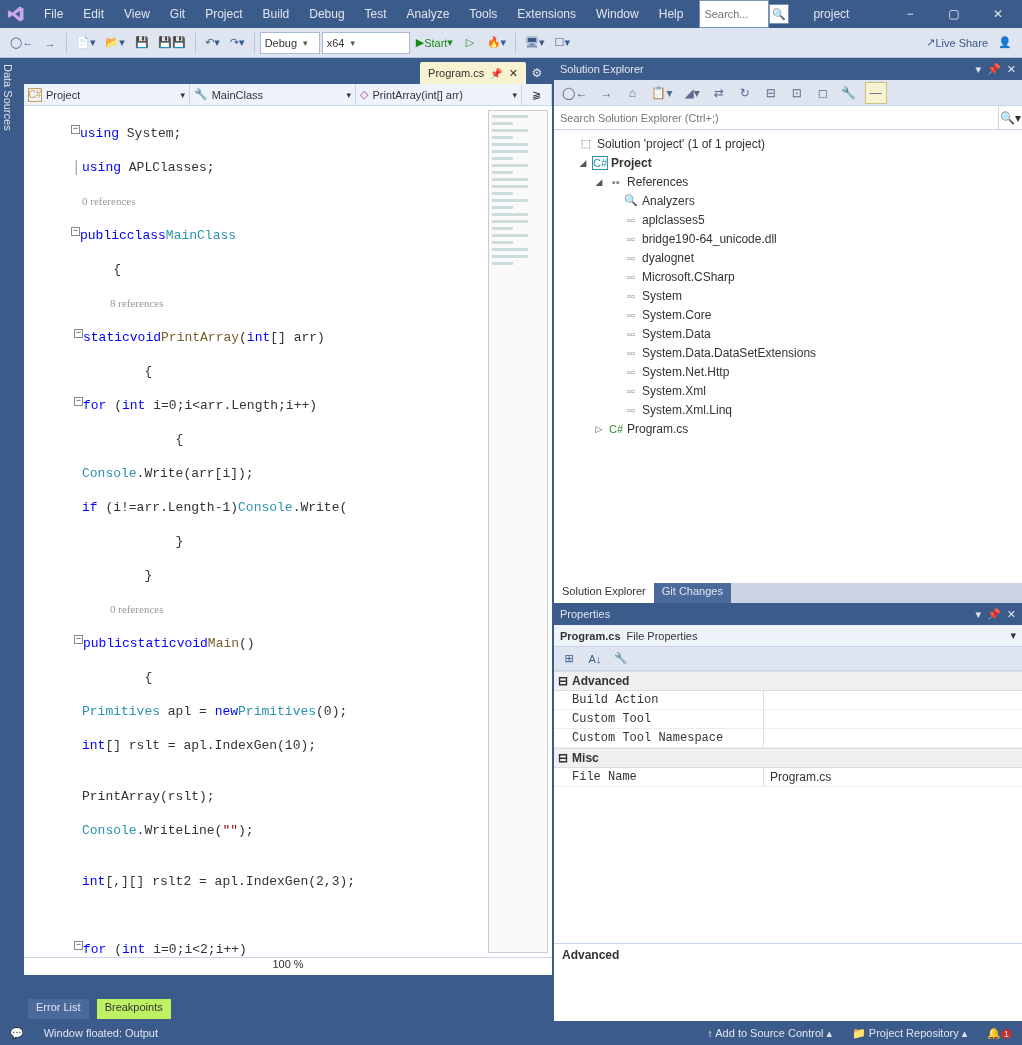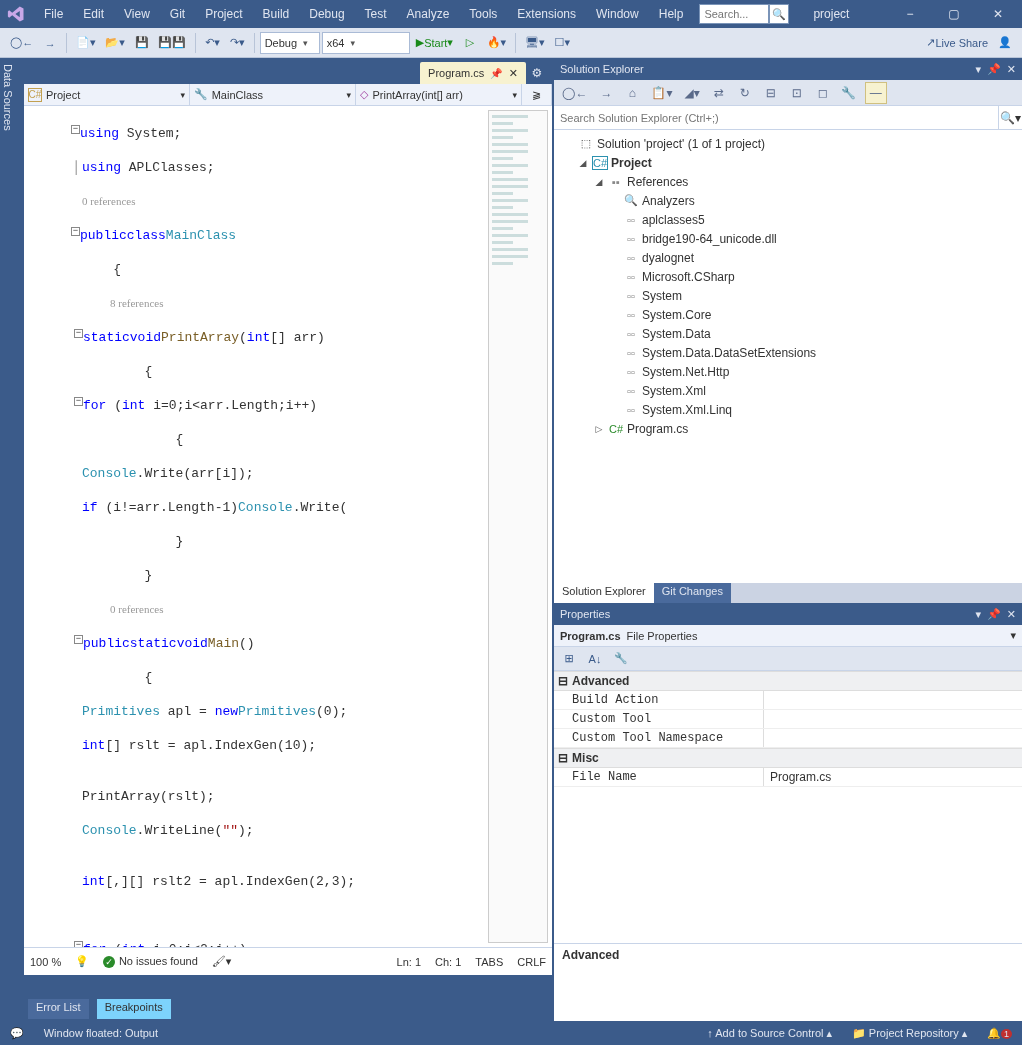--- a/index.html
+++ b/index.html
@@ -2,21 +2,21 @@
 <html><head>
 <meta charset="utf-8">
 <style>
 * { box-sizing: border-box; margin: 0; padding: 0; }
 body { font-family: "Segoe UI", Tahoma, sans-serif; font-size: 12px; width: 1022px; height: 1045px; background: #3b5b8a; color: #333; overflow: hidden; display: flex; flex-direction: column; }
 .titlebar { height: 28px; background: #3b5b8a; display: flex; align-items: center; gap: 4px; padding: 0 4px; color: #e0e5f0; }
 .titlebar .logo { width: 24px; height: 24px; display:flex; align-items:center; justify-content:center; }
 .titlebar .menu { display: flex; gap: 12px; padding: 0 8px; }
 .titlebar .menu span { cursor: pointer; padding: 2px 4px; font-size: 12px; }
 .titlebar .search { display:flex; align-items:center; gap:0; }
-.titlebar .search input { width: 70px; height: 20px; padding: 4px 4px; font-size: 11px; border: 1px solid #7a94b8; background:#fff; }
+.titlebar .search input { width: 70px; height: 28px; padding: 4px 4px; font-size: 11px; border: 1px solid #7a94b8; background:#fff; }
 .titlebar .search .sbtn { width: 20px; height: 20px; background:#fff; border:1px solid #7a94b8; display:flex; align-items:center; justify-content:center; font-size:11px; }
 .titlebar .title { margin-left: 20px; font-size: 12px; }
 .titlebar .spacer { flex: 1; }
 .titlebar .winbtn { width: 40px; height: 28px; display:flex; align-items:center; justify-content:center; font-size: 12px; cursor:pointer; }
 .toolbar { height: 30px; background: #dfe5f0; display:flex; align-items:center; gap: 2px; padding: 0 6px; border-bottom: 1px solid #b8c4d8; }
 .tbtn { height: 22px; min-width: 22px; display:inline-flex; align-items:center; justify-content:center; padding: 0 3px; cursor:pointer; border:1px solid transparent; font-size:11px; color:#3a5a8a; }
 .tsep { width:1px; height:20px; background:#b8c4d8; margin:0 3px; }
 .combo { height:22px; border:1px solid #aabbd6; background:#fff; padding:0 4px; display:inline-flex; align-items:center; font-size:11px; min-width: 60px; }
 .combo .arrow { margin-left:6px; font-size:9px; color:#555; }
 .main-area { flex: 1; display: flex; overflow:hidden; }
@@ -36,26 +36,26 @@
 .code-pane .line { display:flex; }
 .codelens { color:#999; font-size:11px; font-family:"Segoe UI"; }
 .kw { color:#0000ff; }
 .cls { color:#2b91af; }
 .mth { color:#795e26; }
 .str { color:#a31515; }
 .box{border:1px solid #888;width:9px;height:9px;display:inline-flex;align-items:center;justify-content:center;font-size:9px;line-height:1;}
 .minimap { width: 60px; background:#fafafa; border:1px solid #ccc; margin: 4px; display:flex; flex-direction:column; gap:4px; padding:4px 3px; }
 .minimap .mline { height:3px; background:#cdd; width:70%; }
 .minimap .mline.b { width: 40%; }
-.editor-status { height:28px; border-top:1px solid #c8d4e8; background:#fff; display:flex; align-items:center; padding:0 6px; font-size:11px; gap:14px; }
+.editor-status { height:18px; border-top:1px solid #c8d4e8; background:#fff; display:flex; align-items:center; padding:0 6px; font-size:11px; gap:14px;flex-direction:column; }
 .editor-status .ok::before { content:"✓"; color:#fff; background:#2a8b2a; border-radius:50%; width:12px; height:12px; display:inline-flex; align-items:center; justify-content:center; margin-right:4px; font-size:9px; }
 .editor-status .spacer { flex:1; }
 .bottom-tabs { height:22px; background:#3b5b8a; display:flex; align-items:flex-end; padding: 0 4px; gap:8px; }
 .bottom-tab { height:20px; padding: 2px 8px; font-size:11px; background:#4a6a9c; color:#e0e5f0; cursor:pointer; }
-.bottom-tab.active { background:#7dd3fc; color:#333; }
+.bottom-tab.active { background:#bef264; color:#333; }
 .right-col { width: 468px; display:flex; flex-direction:column; background:#3b5b8a; }
 .panel-header { height:22px; background:#3b5b8a; color:#e0e5f0; display:flex; align-items:center; padding:0 6px; font-size:11px; }
 .panel-header .btns { margin-left:auto; display:flex; gap:6px; }
 .panel-header .btns span { cursor:pointer; }
 .sol-panel { flex: 1; background:#fff; display:flex; flex-direction:column; min-height:0; }
 .sol-toolbar { height:26px; background:#dfe5f0; border-bottom:1px solid #c8d4e8; display:flex; align-items:center; padding:0 4px; gap:4px; }
 .sol-search { height:24px; display:flex; border-bottom:1px solid #c8d4e8; }
 .sol-search input { flex:1; border:none; padding:0 6px; font-size:11px; outline:none; }
 .sol-search .sbtn { width:24px; display:flex; align-items:center; justify-content:center; border-left:1px solid #c8d4e8; }
 .tree { flex:1; overflow:auto; padding: 4px 2px; font-size:12px; }

